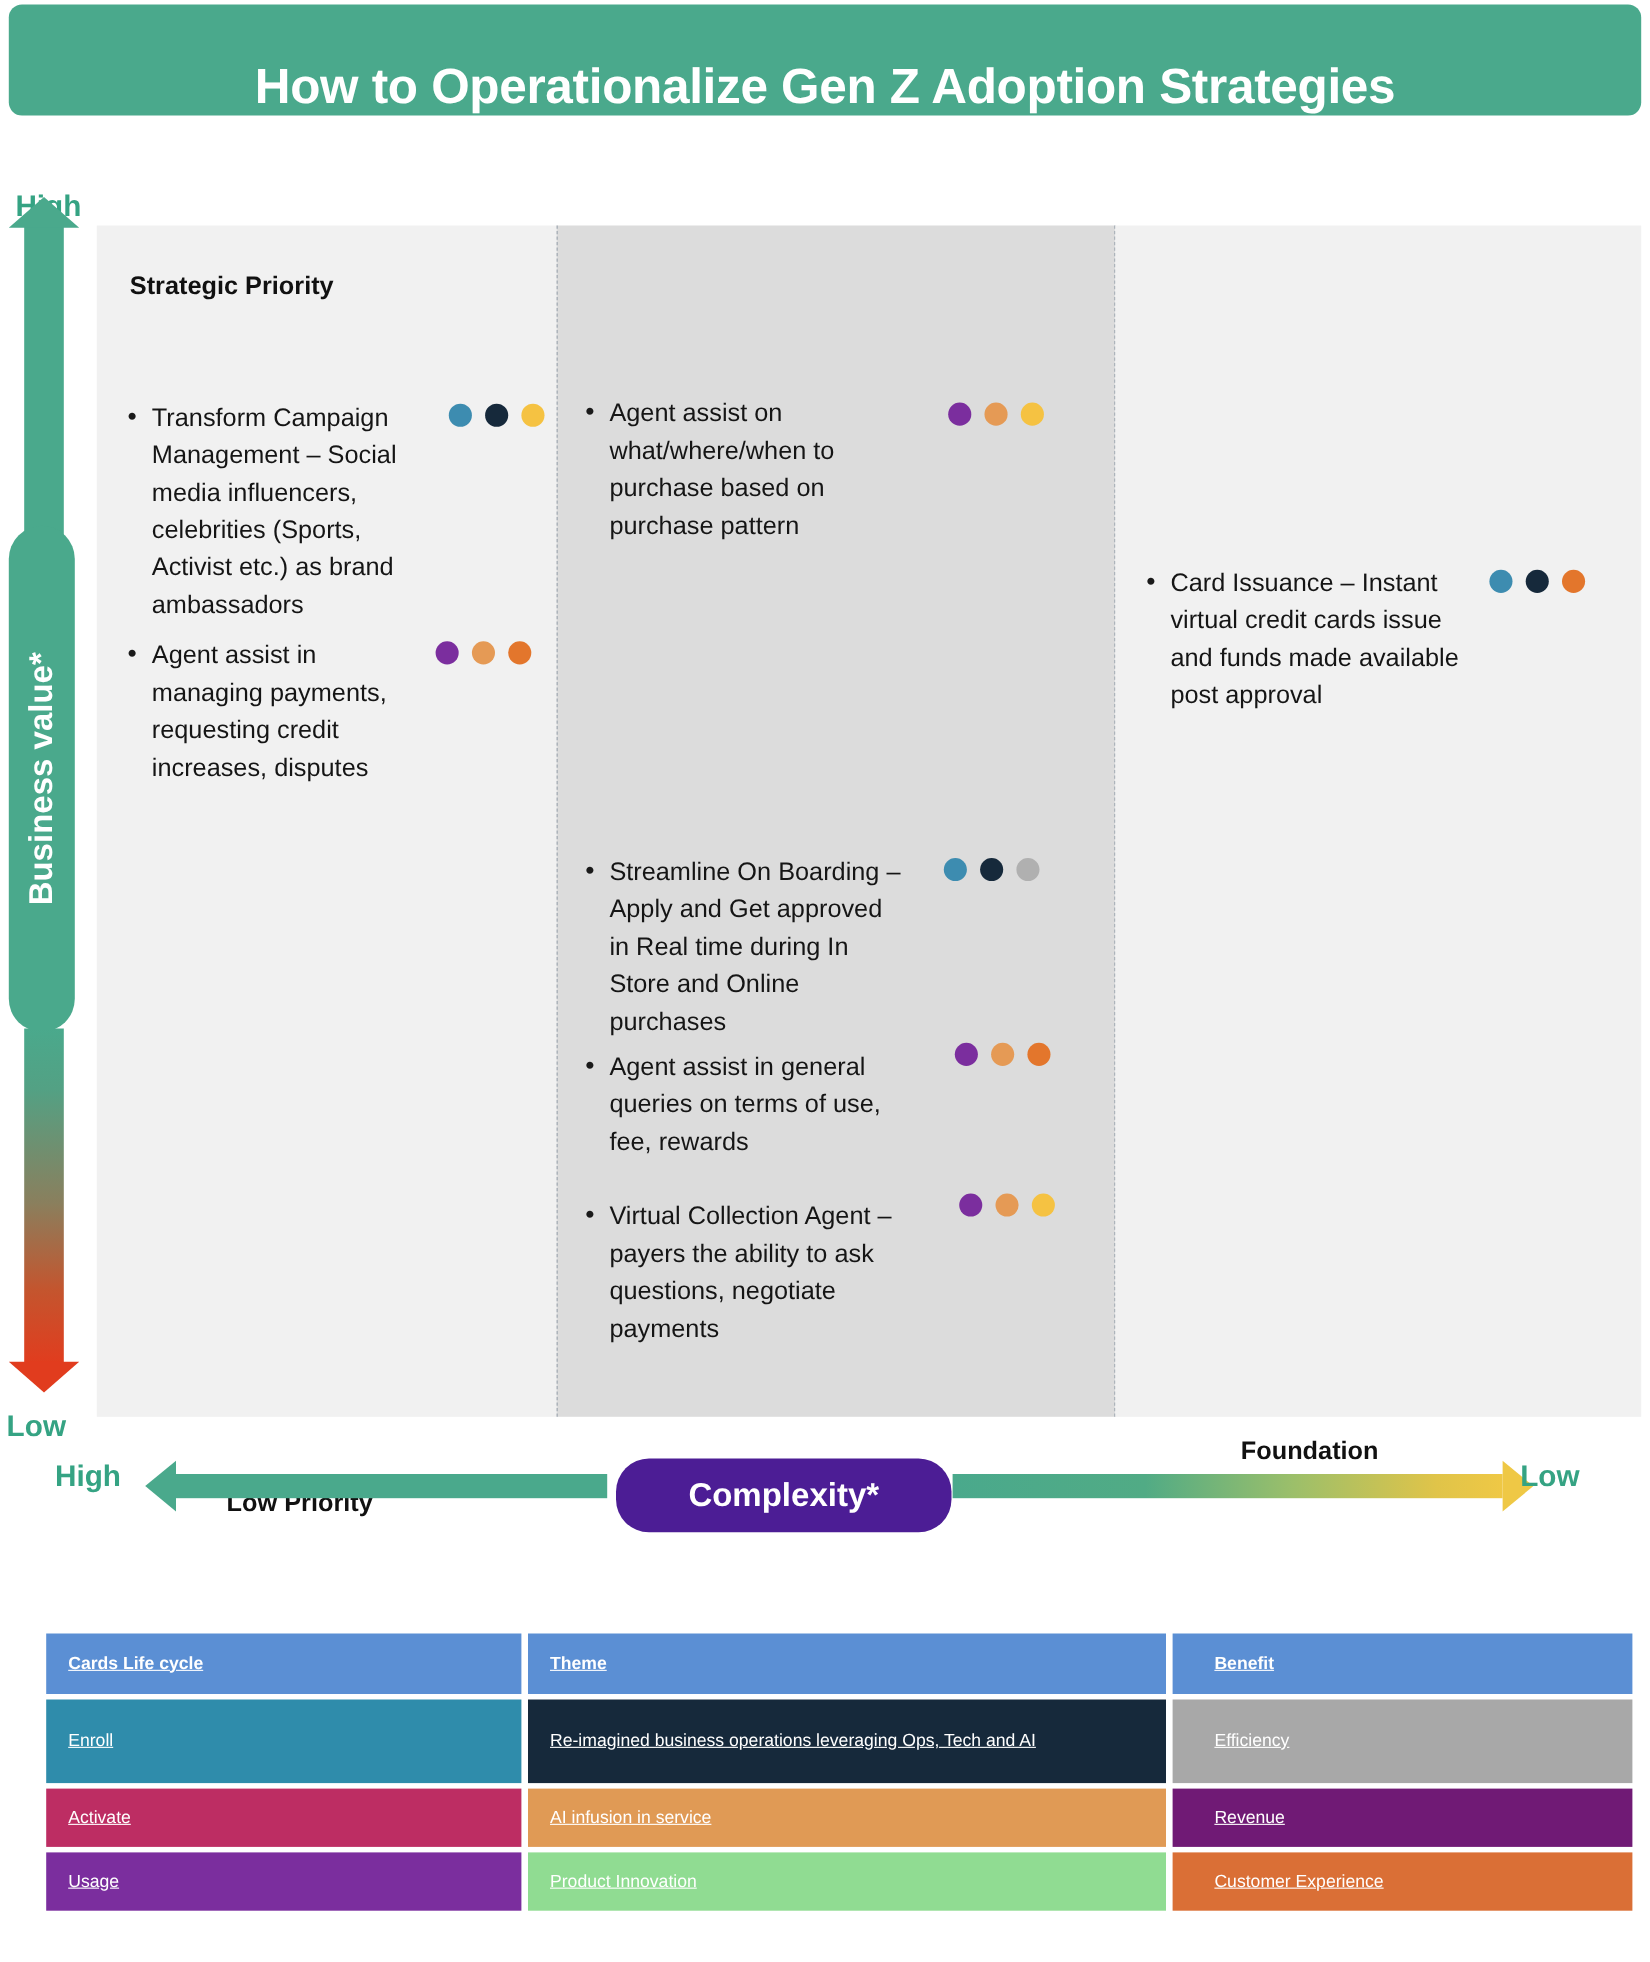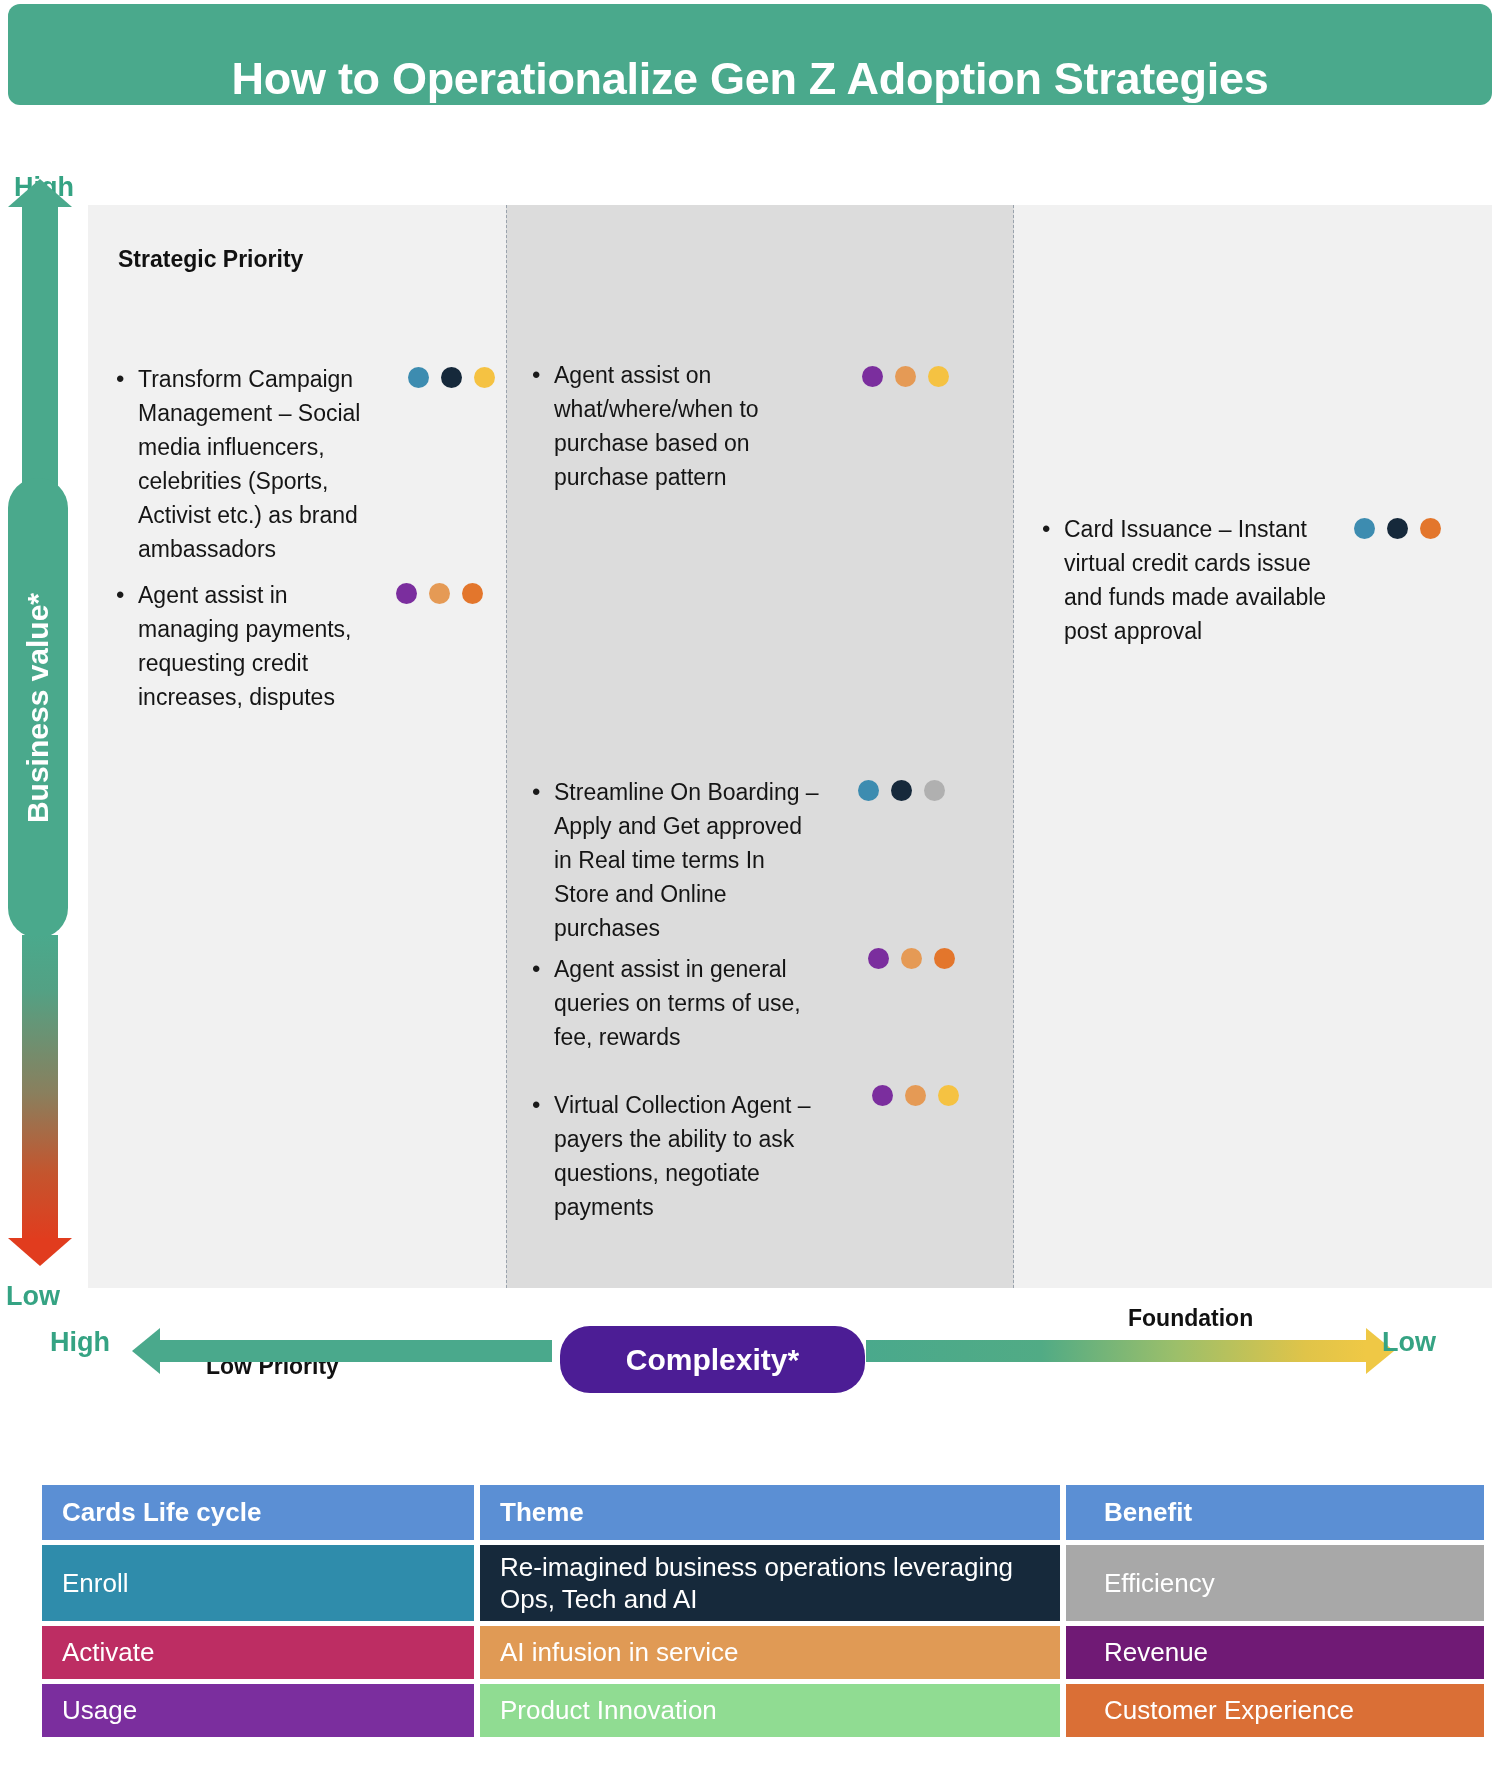--- a/index.html
+++ b/index.html
@@ -194,22 +194,23 @@
   .legend {
     position: absolute;
     left: 42px; top: 1485px;
     width: 1442px;
   }
   .legend-row { display: flex; gap: 6px; margin-bottom: 5px; }
   .legend-cell {
     display: flex; align-items: center;
     padding: 0 20px;
     color: #ffffff;
-    font-size: 26px;
+    font-size: 16px;
     line-height: 1.25;
+    text-decoration: underline;
   }
   .legend-cell.header { font-weight: bold; height: 55px; }
   .col-1 { flex: 0 0 432px; }
   .col-2 { flex: 0 0 580px; }
   .col-3 { flex: 0 0 418px; padding-left: 38px; }
   .row-head .legend-cell { height: 55px; }
   .row-1 .legend-cell { height: 76px; }
   .row-2 .legend-cell { height: 53px; }
   .row-3 .legend-cell { height: 53px; }
 </style>
@@ -261,21 +262,21 @@
     <span class="btext">Agent assist on what/where/when to purchase based on purchase pattern</span>
   </div>
   <div class="dots b-mid-1-dots">
     <span class="dot" style="background:#7b2e9e"></span>
     <span class="dot" style="background:#e59a55"></span>
     <span class="dot" style="background:#f5c242"></span>
   </div>
 
   <div class="bullet b-mid-2">
     <span class="dot-mark">•</span>
-    <span class="btext">Streamline On Boarding – Apply and Get approved in Real time terms In Store and Online purchases</span>
+    <span class="btext">Streamline On Boarding – Apply and Get approved in Real time during In Store and Online purchases</span>
   </div>
   <div class="dots b-mid-2-dots">
     <span class="dot" style="background:#3d8cb0"></span>
     <span class="dot" style="background:#16293b"></span>
     <span class="dot" style="background:#b0b0b0"></span>
   </div>
 
   <div class="bullet b-mid-3">
     <span class="dot-mark">•</span>
     <span class="btext">Agent assist in general queries on terms of use, fee, rewards</span>

